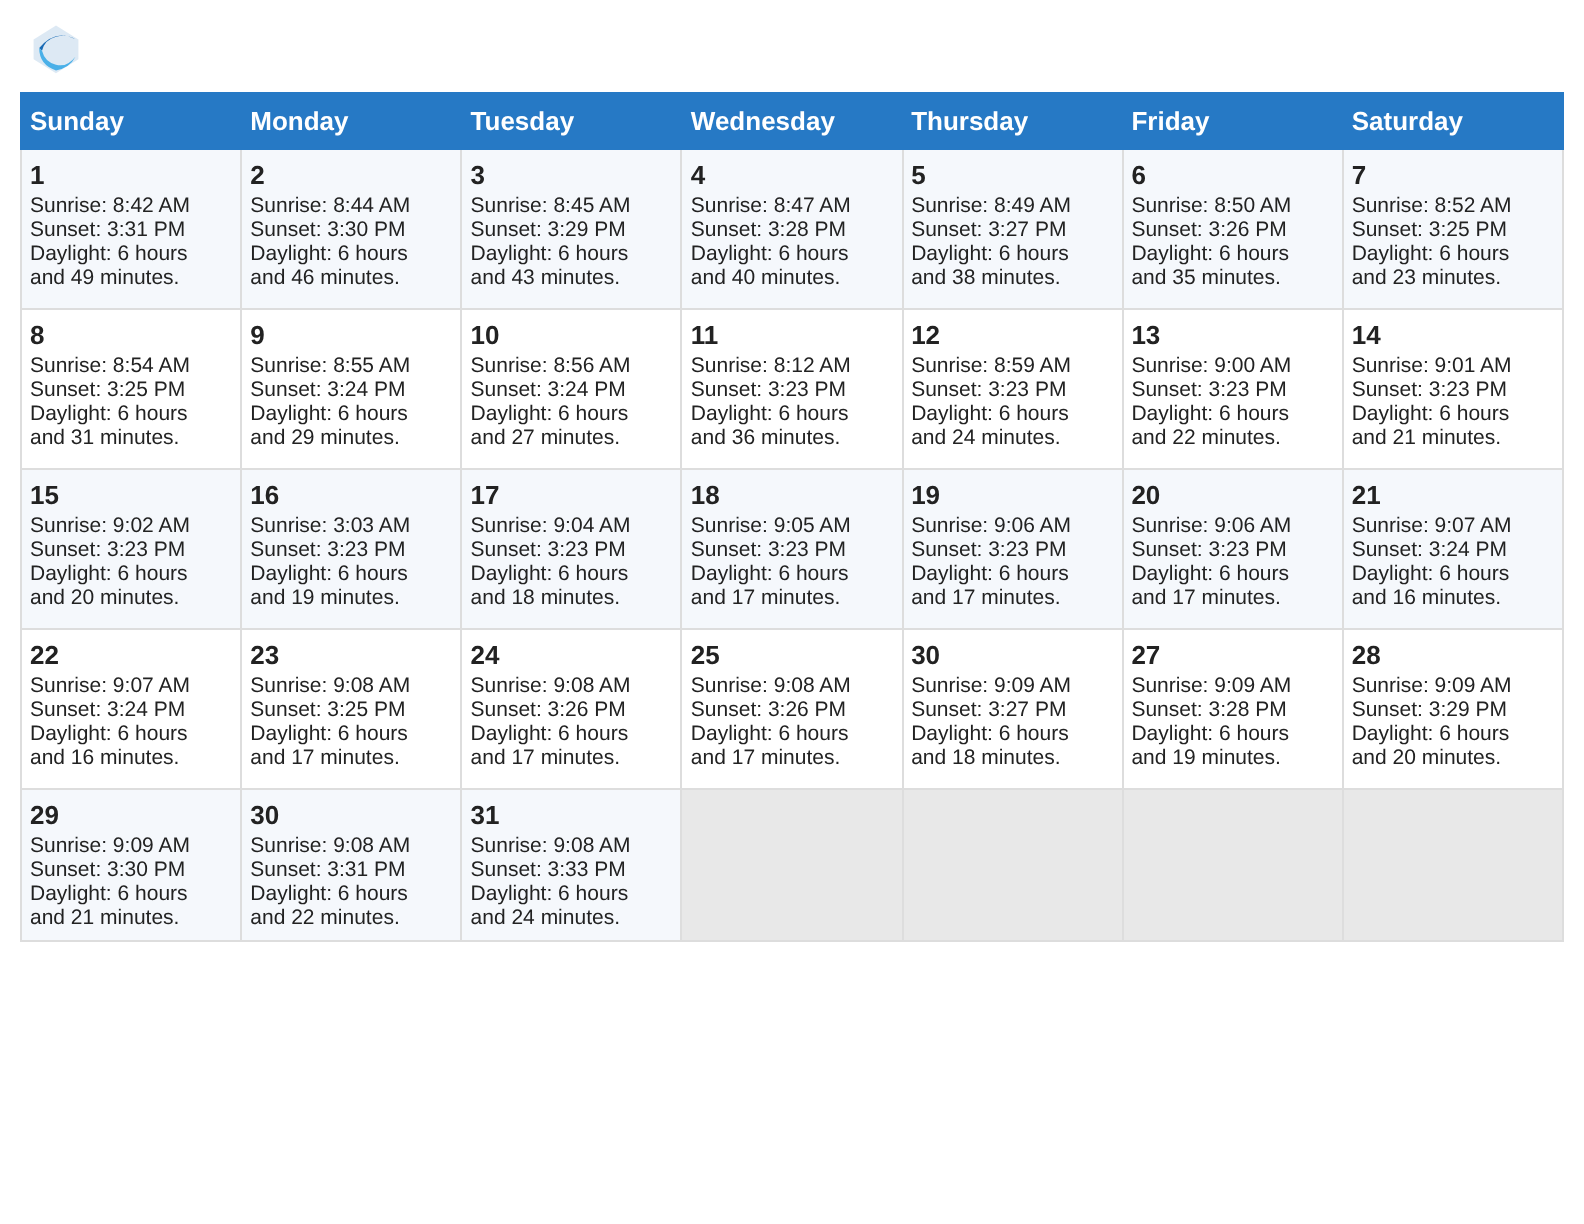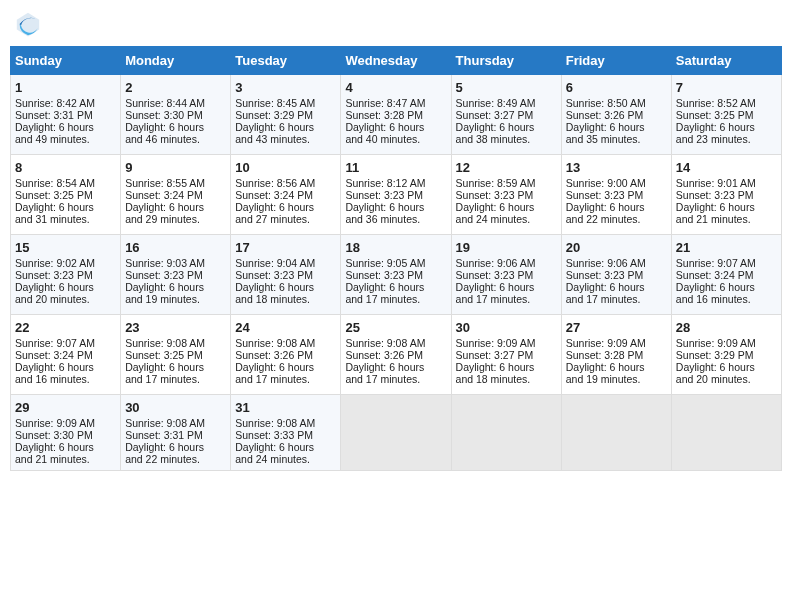--- a/index.html
+++ b/index.html
@@ -227,21 +227,21 @@
       <tr>
         <td>
           <span class="day-num">15</span>
           <div>Sunrise: 9:02 AM</div>
           <div>Sunset: 3:23 PM</div>
           <div>Daylight: 6 hours</div>
           <div>and 20 minutes.</div>
         </td>
         <td>
           <span class="day-num">16</span>
-          <div>Sunrise: 9:03 AM</div>
+          <div>Sunrise: 3:03 AM</div>
           <div>Sunset: 3:23 PM</div>
           <div>Daylight: 6 hours</div>
           <div>and 19 minutes.</div>
         </td>
         <td>
           <span class="day-num">17</span>
           <div>Sunrise: 9:04 AM</div>
           <div>Sunset: 3:23 PM</div>
           <div>Daylight: 6 hours</div>
           <div>and 18 minutes.</div>

